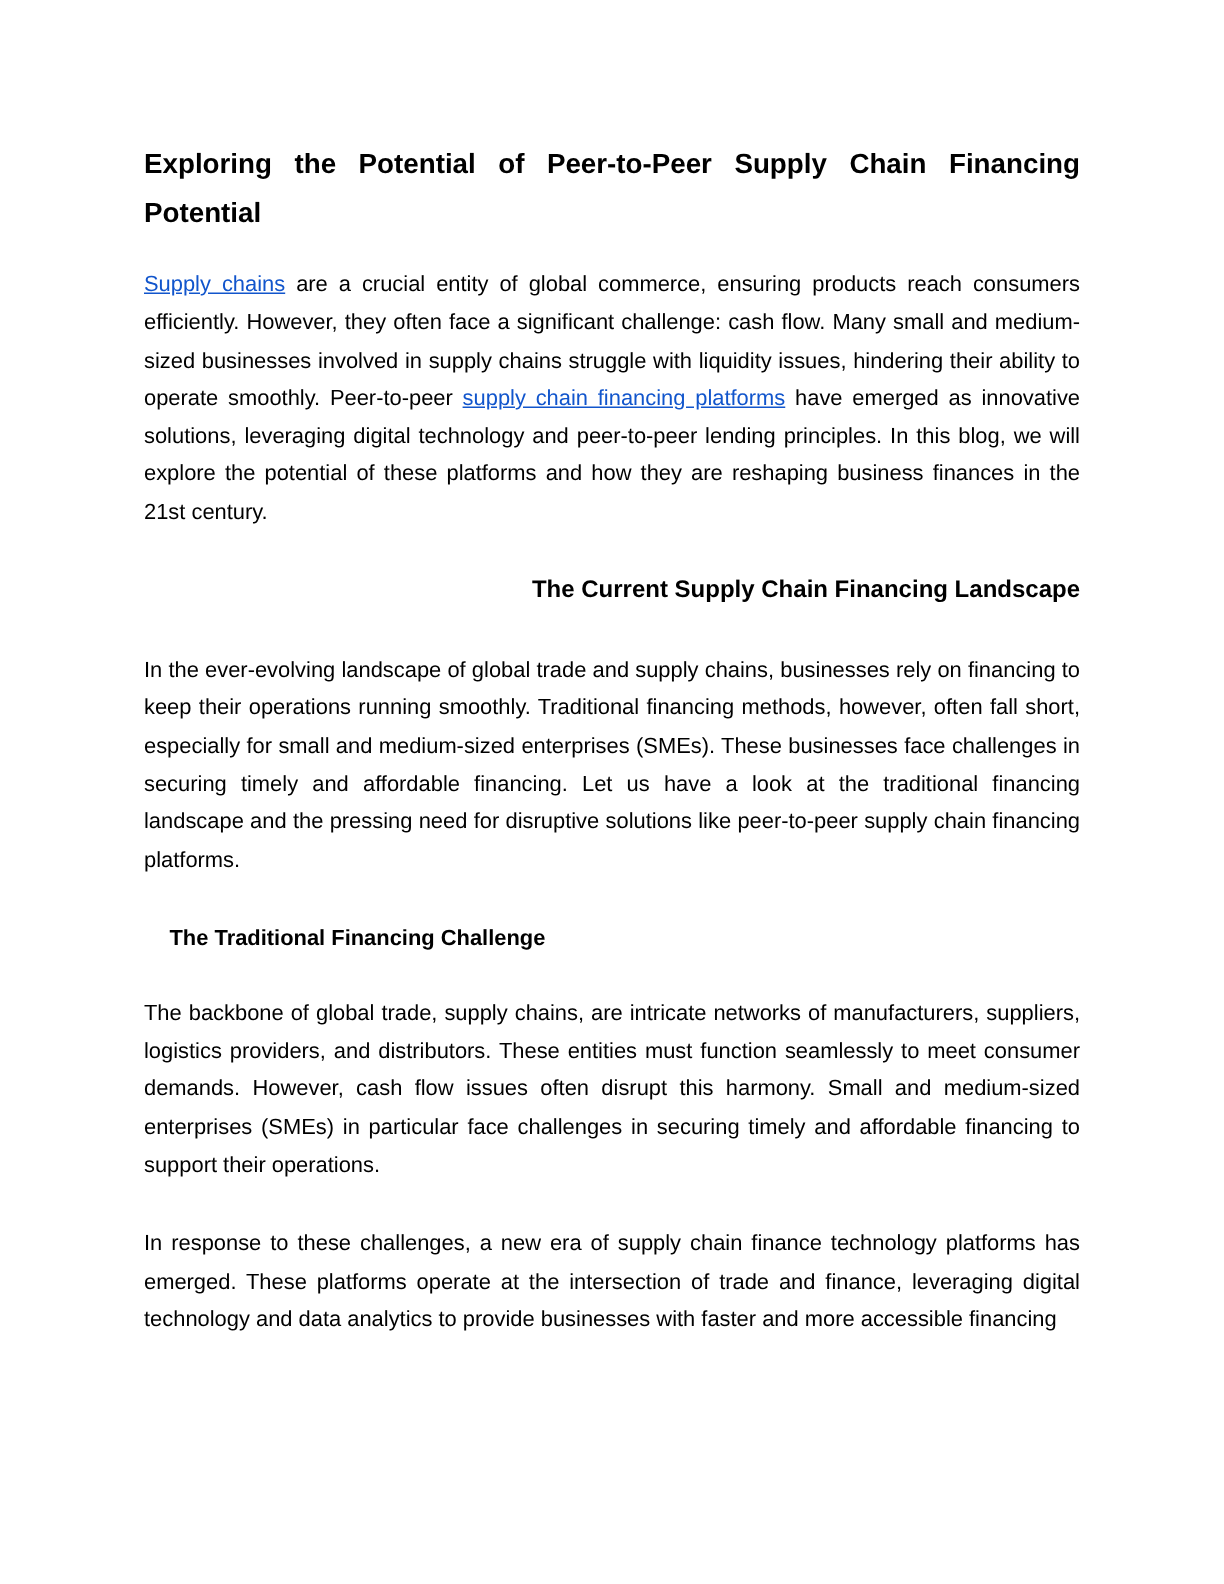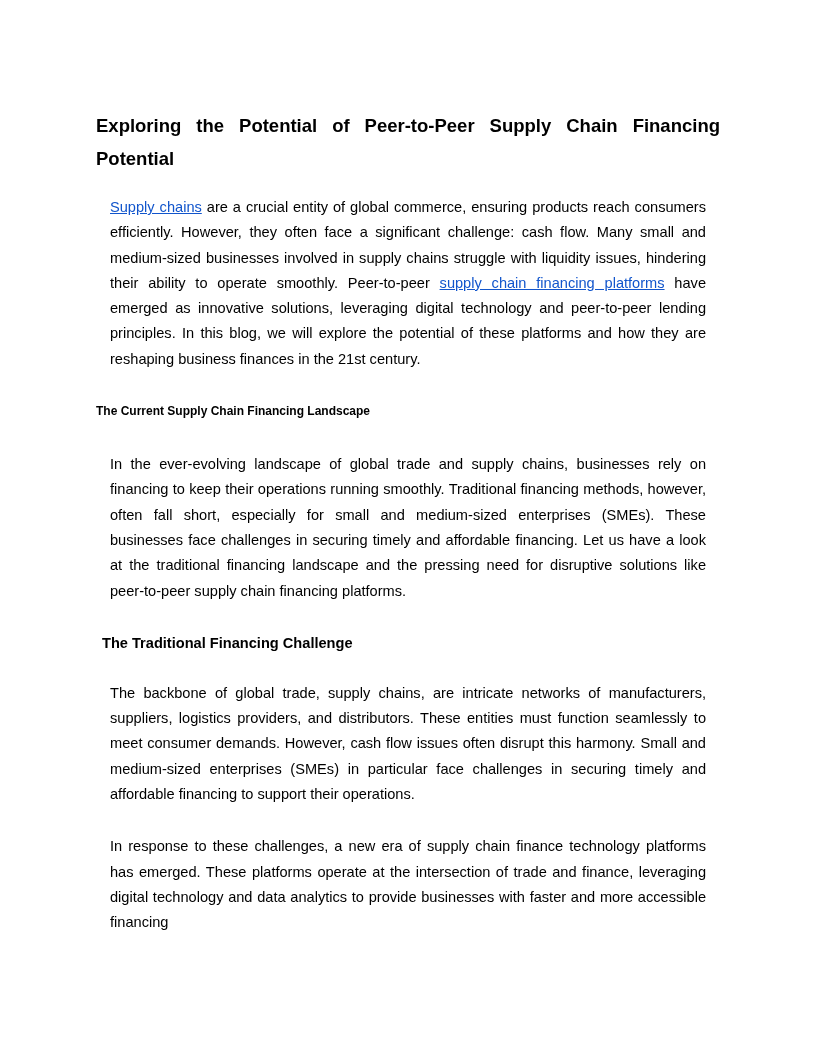--- a/index.html
+++ b/index.html
@@ -5,26 +5,26 @@
   html, body { margin: 0; padding: 0; background: #ffffff; }
   body { width: 816px; height: 1056px; overflow: hidden; position: relative; }
   .page {
     position: absolute; left: 96px; top: 92px; width: 624px;
     font-family: "Liberation Sans", sans-serif; color: #000;
   }
   .title {
     font-size: 18.5px; font-weight: bold; line-height: 33px;
     text-align: justify; text-align-last: auto; margin: 0;
   }
-  .title-line1 { display: block; text-align: justify; text-align-last: justify; margin-top: 17px; }
+  .title-line1 { display: block; text-align: justify; text-align-last: justify; }
   .p {
-    font-size: 14.6px; line-height: 25.3px; text-align: justify; margin: 14px;
+    font-size: 14.6px; line-height: 25.3px; text-align: justify; margin: 0;
   }
-  .h2 { font-size: 12px; font-weight: bold; margin: 0; line-height: 24px; }
-  .h3 { font-size: 14.6px; font-weight: bold; margin: 6px; line-height: 22px; }
+  .h2 { font-size: 16px; font-weight: bold; margin: 0; line-height: 24px; text-align: right; }
+  .h3 { font-size: 14.6px; font-weight: bold; margin: 17px; line-height: 22px; }
   a.link { color: #1155cc; text-decoration: underline; }
 </style>
 </head>
 <body>
 
 <div class="page">
   <h1 class="title">
     <span class="title-line1">Exploring the Potential of Peer-to-Peer Supply Chain Financing</span>
     <span>Potential</span>
   </h1>

